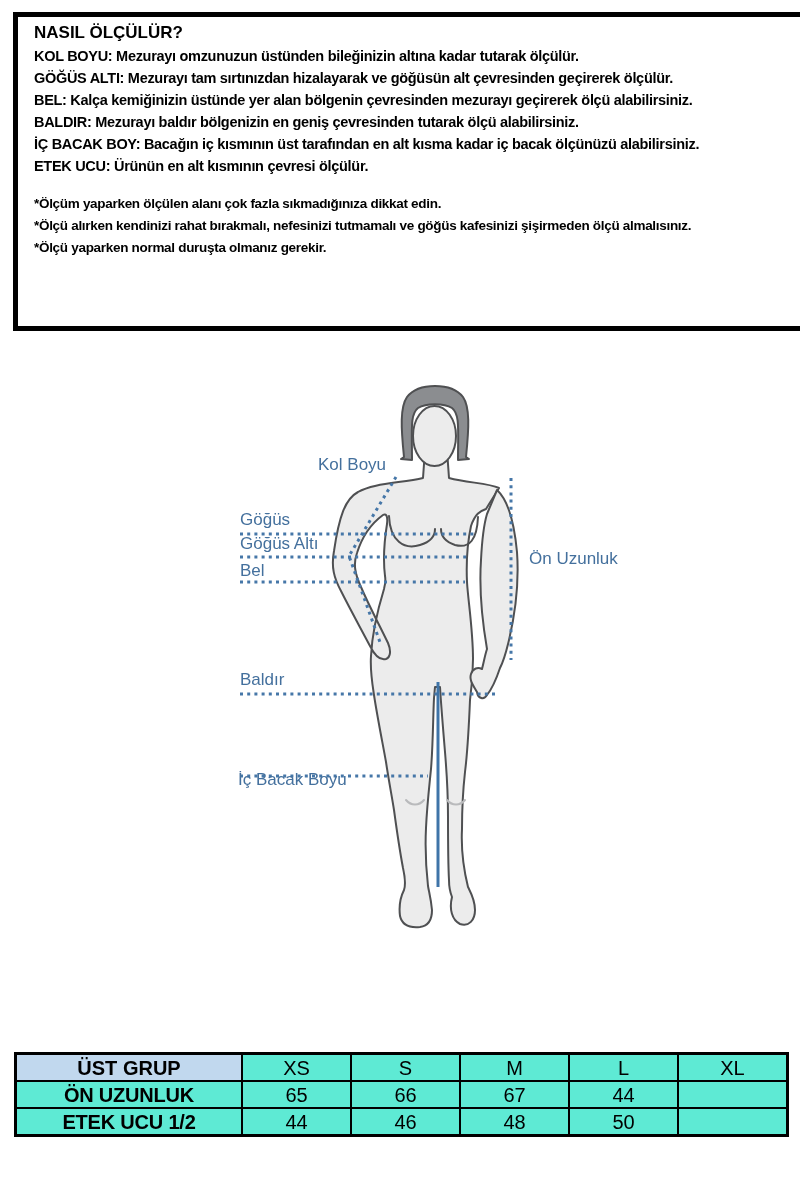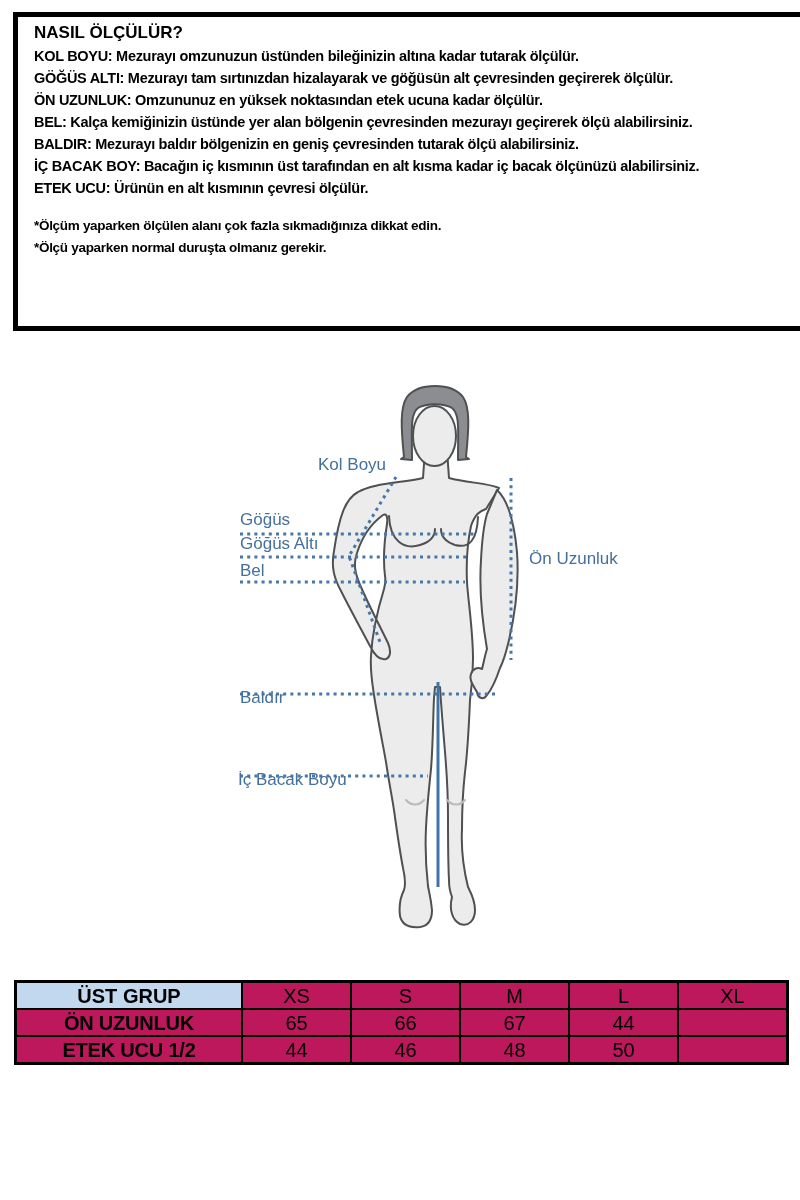--- a/index.html
+++ b/index.html
@@ -15,47 +15,47 @@
 
   
   .diagram{position:absolute;left:0;top:380px;width:800px;height:565px;text-align:right;}
   .diagram svg{position:absolute;left:0;top:0;}
   .dlabel{position:absolute;color:#44709d;font-size:17px;line-height:18px;white-space:nowrap;}
   .lbl-kol{left:318px;top:76px;}
   .lbl-gogus{left:240px;top:131px;}
   .lbl-gogusalti{left:240px;top:155px;}
   .lbl-bel{left:240px;top:182px;}
   .lbl-on{left:529px;top:170px;}
-  .lbl-baldir{left:240px;top:309px;}
+  .lbl-baldir{left:240px;top:291px;}
   .lbl-icbacak{left:238px;top:374px;margin-top:17px;}
 
   
-  .size-table{position:absolute;left:14px;top:980px;border-collapse:collapse;
+  .size-table{position:absolute;left:14px;top:1052px;border-collapse:collapse;
               border:3px solid #000;table-layout:fixed;}
   .size-table td{border:2px solid #000;height:25px;text-align:center;vertical-align:middle;
-                 font-size:20px;line-height:22px;padding:0;color:#000;background:#be185d;}
+                 font-size:20px;line-height:22px;padding:0;color:#000;background:#5eead4;}
   .size-table .c0{width:224px;}
   .size-table .cs{width:107px;}
   .size-table .hdr-first{background:#c1d8ee;font-weight:bold;}
   .size-table .row-label{font-weight:bold;letter-spacing:-0.2px;}
 </style>
 </head>
 <body>
 
 <div class="inst-box">
   <div class="inst-title">NASIL ÖLÇÜLÜR?</div>
   <div class="inst-line">KOL BOYU: Mezurayı omzunuzun üstünden bileğinizin altına kadar tutarak ölçülür.</div>
   <div class="inst-line">GÖĞÜS ALTI: Mezurayı tam sırtınızdan hizalayarak ve göğüsün alt çevresinden geçirerek ölçülür.</div>
-  <div class="inst-line">ÖN UZUNLUK: Omzununuz en yüksek noktasından etek ucuna kadar ölçülür.</div>
   <div class="inst-line">BEL: Kalça kemiğinizin üstünde yer alan bölgenin çevresinden mezurayı geçirerek ölçü alabilirsiniz.</div>
   <div class="inst-line">BALDIR: Mezurayı baldır bölgenizin en geniş çevresinden tutarak ölçü alabilirsiniz.</div>
   <div class="inst-line">İÇ BACAK BOY: Bacağın iç kısmının üst tarafından en alt kısma kadar iç bacak ölçünüzü alabilirsiniz.</div>
   <div class="inst-line">ETEK UCU: Ürünün en alt kısmının çevresi ölçülür.</div>
   <div class="inst-notes">
     <div class="inst-note">*Ölçüm yaparken ölçülen alanı çok fazla sıkmadığınıza dikkat edin.</div>
+    <div class="inst-note">*Ölçü alırken kendinizi rahat bırakmalı, nefesinizi tutmamalı ve göğüs kafesinizi şişirmeden ölçü almalısınız.</div>
     <div class="inst-note">*Ölçü yaparken normal duruşta olmanız gerekir.</div>
   </div>
 </div>
 
 <div class="diagram">
   <svg width="800" height="565" viewBox="0 380 800 565">
 
     <path d="M 425,450 L 423,478
          C 402,483 373,483 358,492
          C 345,499 339,517 334,551

